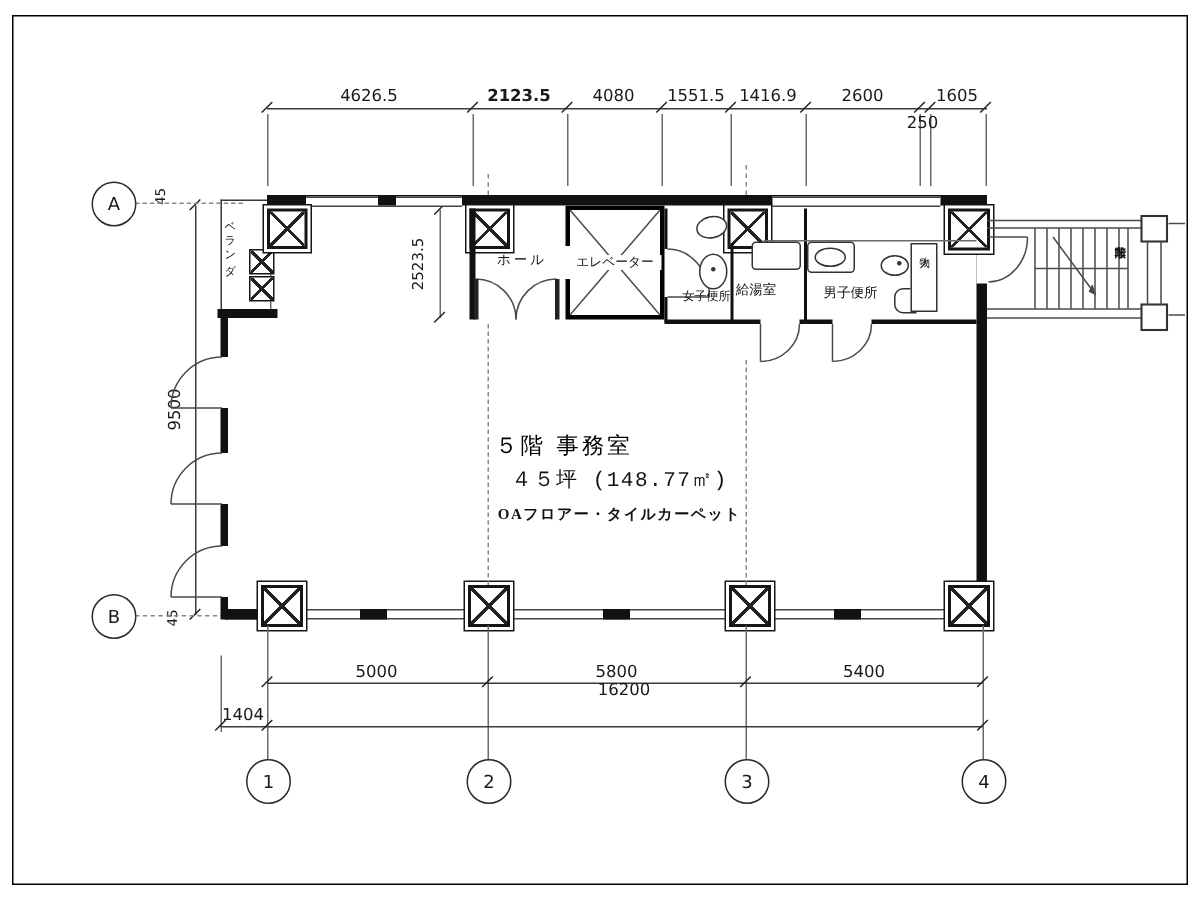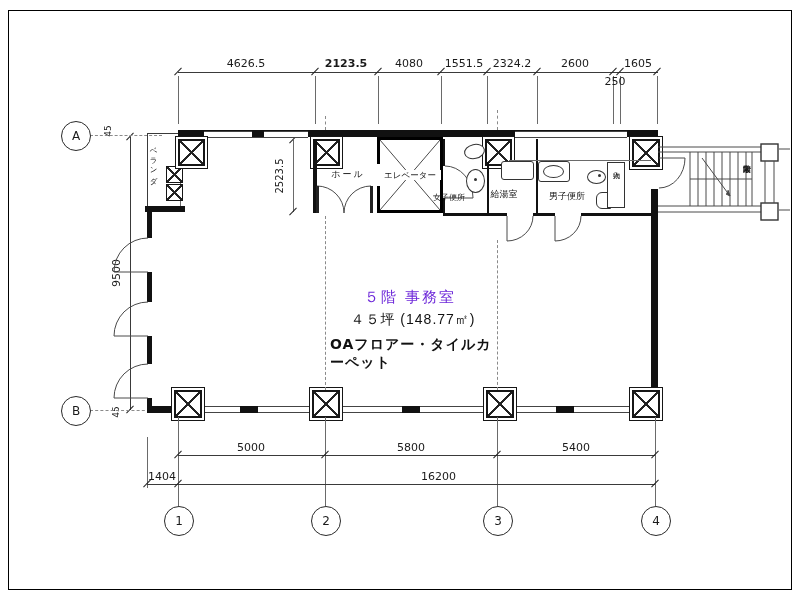--- a/index.html
+++ b/index.html
@@ -23,25 +23,25 @@
     linear-gradient(135deg, transparent calc(50% - 1px), #222 calc(50% - 1px), #222 calc(50% + 1px), transparent calc(50% + 1px));
     background-color:#fff;}
   .dbl{box-shadow:0 0 0 2px #fff,0 0 0 3px #161616;}
   .win{position:absolute;height:5px;background:#fff;border-top:1px solid #444;border-bottom:1px solid #444;}
   .gcircle{position:absolute;width:28px;height:28px;border-radius:50%;border:1.2px solid #2a2a2a;background:#fff;
            display:flex;align-items:center;justify-content:center;font-size:12px;}
   .fix-oval{position:absolute;border:1px solid #333;border-radius:50%;background:#fff;}
   .fix-rect{position:absolute;border:1px solid #333;border-radius:3px;background:#fff;}
   svg.arc{position:absolute;overflow:visible;}
   svg.arc path, svg.arc line{fill:none;stroke:#4a4a4a;stroke-width:1;}
-  .office-t1{position:absolute;font-size:15px;letter-spacing:2px;text-align:center;color:#6d28d9;
+  .office-t1{position:absolute;font-size:15px;letter-spacing:2px;color:#000000;
              font-family:"DejaVu Serif","Liberation Serif",serif;}
   .office-t2{position:absolute;font-size:14px;letter-spacing:1px;text-align:center;color:#111;
-             font-family:Liberation Sans, sans-serif;}
-  .office-t3{position:absolute;font-size:14px;font-weight:bold;letter-spacing:1px;color:#111;}
+             font-family:Liberation Mono, monospace;}
+  .office-t3{position:absolute;font-size:10px;font-weight:bold;letter-spacing:1px;text-align:center;color:#111;font-family:Liberation Serif, serif;}
   .leaf{position:absolute;background:#222;}
 </style>
 </head>
 <body>
 
 <div id="canvas">
 
   <div class="abs" style="left:8px;top:10px;width:782px;height:578px;border:1.3px solid #000;"></div>
 
   <div>
@@ -64,21 +64,21 @@
     <div class="tick" style="left:482px;top:71px;"></div>
     <div class="tick" style="left:532px;top:71px;"></div>
     <div class="tick" style="left:608px;top:71px;"></div>
     <div class="tick" style="left:615px;top:71px;"></div>
     <div class="tick" style="left:652px;top:71px;"></div>
 
     <div class="dim" style="left:206px;top:58px;width:80px;">4626.5</div>
     <div class="dim" style="left:306px;top:58px;width:80px;font-weight:bold;">2123.5</div>
     <div class="dim" style="left:369px;top:58px;width:80px;">4080</div>
     <div class="dim" style="left:424px;top:58px;width:80px;">1551.5</div>
-    <div class="dim" style="left:472px;top:58px;width:80px;">2324.2</div>
+    <div class="dim" style="left:472px;top:58px;width:80px;">1416.9</div>
     <div class="dim" style="left:535px;top:58px;width:80px;">2600</div>
     <div class="dim" style="left:598px;top:58px;width:80px;">1605</div>
     <div class="dim" style="left:597px;top:76px;width:36px;">250</div>
   </div>
 
   <div>
     <div class="vl" style="left:130px;top:137px;height:273px;"></div>
     <div class="tick" style="left:125px;top:136px;"></div>
     <div class="tick" style="left:125px;top:409px;"></div>
     <div class="dim rot" style="left:87px;top:267px;width:60px;">9500</div>
@@ -205,21 +205,21 @@
     <div class="fix-rect" style="left:501px;top:161px;width:31px;height:17px;"></div>
     <div class="fix-rect" style="left:538px;top:161px;width:30px;height:19px;"></div>
     <div class="fix-oval" style="left:543px;top:165px;width:19px;height:11px;"></div>
     <div class="fix-oval" style="left:587px;top:170px;width:17px;height:12px;"></div>
     <div class="abs" style="left:598px;top:174px;width:3px;height:3px;background:#333;border-radius:50%;"></div>
     <div class="fix-rect" style="left:596px;top:192px;width:13px;height:15px;border-radius:6px 0 0 6px;"></div>
 
     <div class="abs" style="left:607px;top:162px;width:16px;height:44px;border:1px solid #333;background:#fff;"></div>
     <div class="vtext" style="left:611px;top:166px;height:38px;font-size:7px;letter-spacing:0;">物入</div>
 
-    <div class="room-label" style="left:433px;top:193px;width:28px;font-size:8px;">女子便所</div>
+    <div class="room-label" style="left:455px;top:193px;width:28px;font-size:8px;">女子便所</div>
     <div class="room-label" style="left:483px;top:189px;width:42px;">給湯室</div>
     <div class="room-label" style="left:544px;top:191px;width:46px;">男子便所</div>
   </div>
 
   <div>
     <svg class="arc" style="left:656px;top:140px;" width="140" height="82">
       <line x1="2" y1="7" x2="107" y2="7"></line>
       <line x1="2" y1="12" x2="107" y2="12"></line>
       <line x1="2" y1="66" x2="107" y2="66"></line>
       <line x1="2" y1="72" x2="107" y2="72"></line>
@@ -273,21 +273,21 @@
     <div class="tick" style="left:650px;top:454px;"></div>
     <div class="dim" style="left:211px;top:442px;width:80px;">5000</div>
     <div class="dim" style="left:371px;top:442px;width:80px;">5800</div>
     <div class="dim" style="left:536px;top:442px;width:80px;">5400</div>
 
     <div class="hl" style="left:147px;top:484px;width:508px;"></div>
     <div class="tick" style="left:142px;top:483px;"></div>
     <div class="tick" style="left:173px;top:483px;"></div>
     <div class="tick" style="left:650px;top:483px;"></div>
     <div class="dim" style="left:130px;top:471px;width:46px;text-align:right;">1404</div>
-    <div class="dim" style="left:376px;top:471px;width:80px;text-align:right;">16200</div>
+    <div class="dim" style="left:376px;top:454px;width:80px;">16200</div>
 
     <div class="gcircle" style="left:164px;top:506px;">
         <span>1</span>
       </div>
     <div class="gcircle" style="left:311px;top:506px;">
         <span>2</span>
       </div>
     <div class="gcircle" style="left:483px;top:506px;">
         <span>3</span>
       </div>

